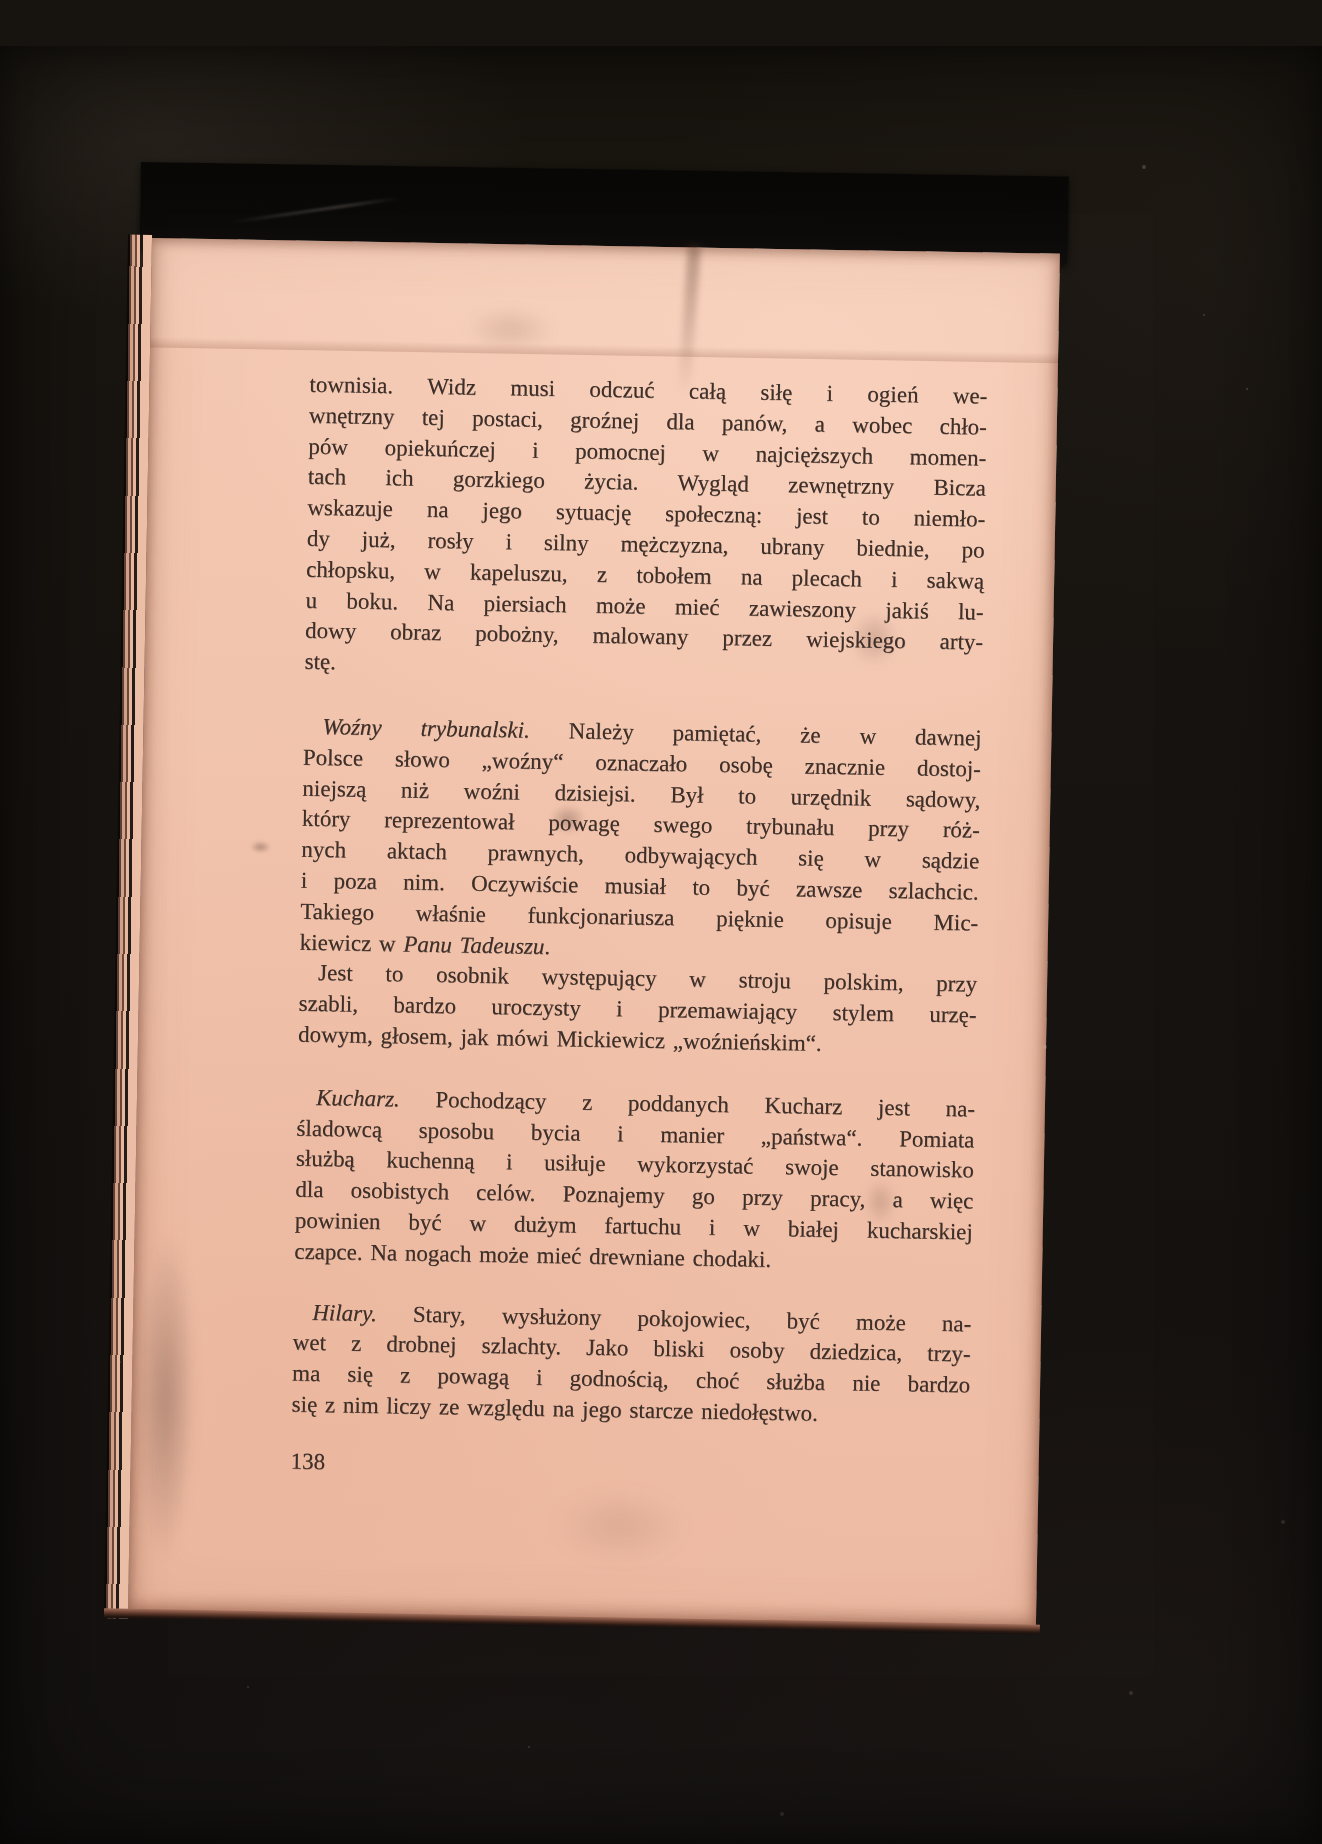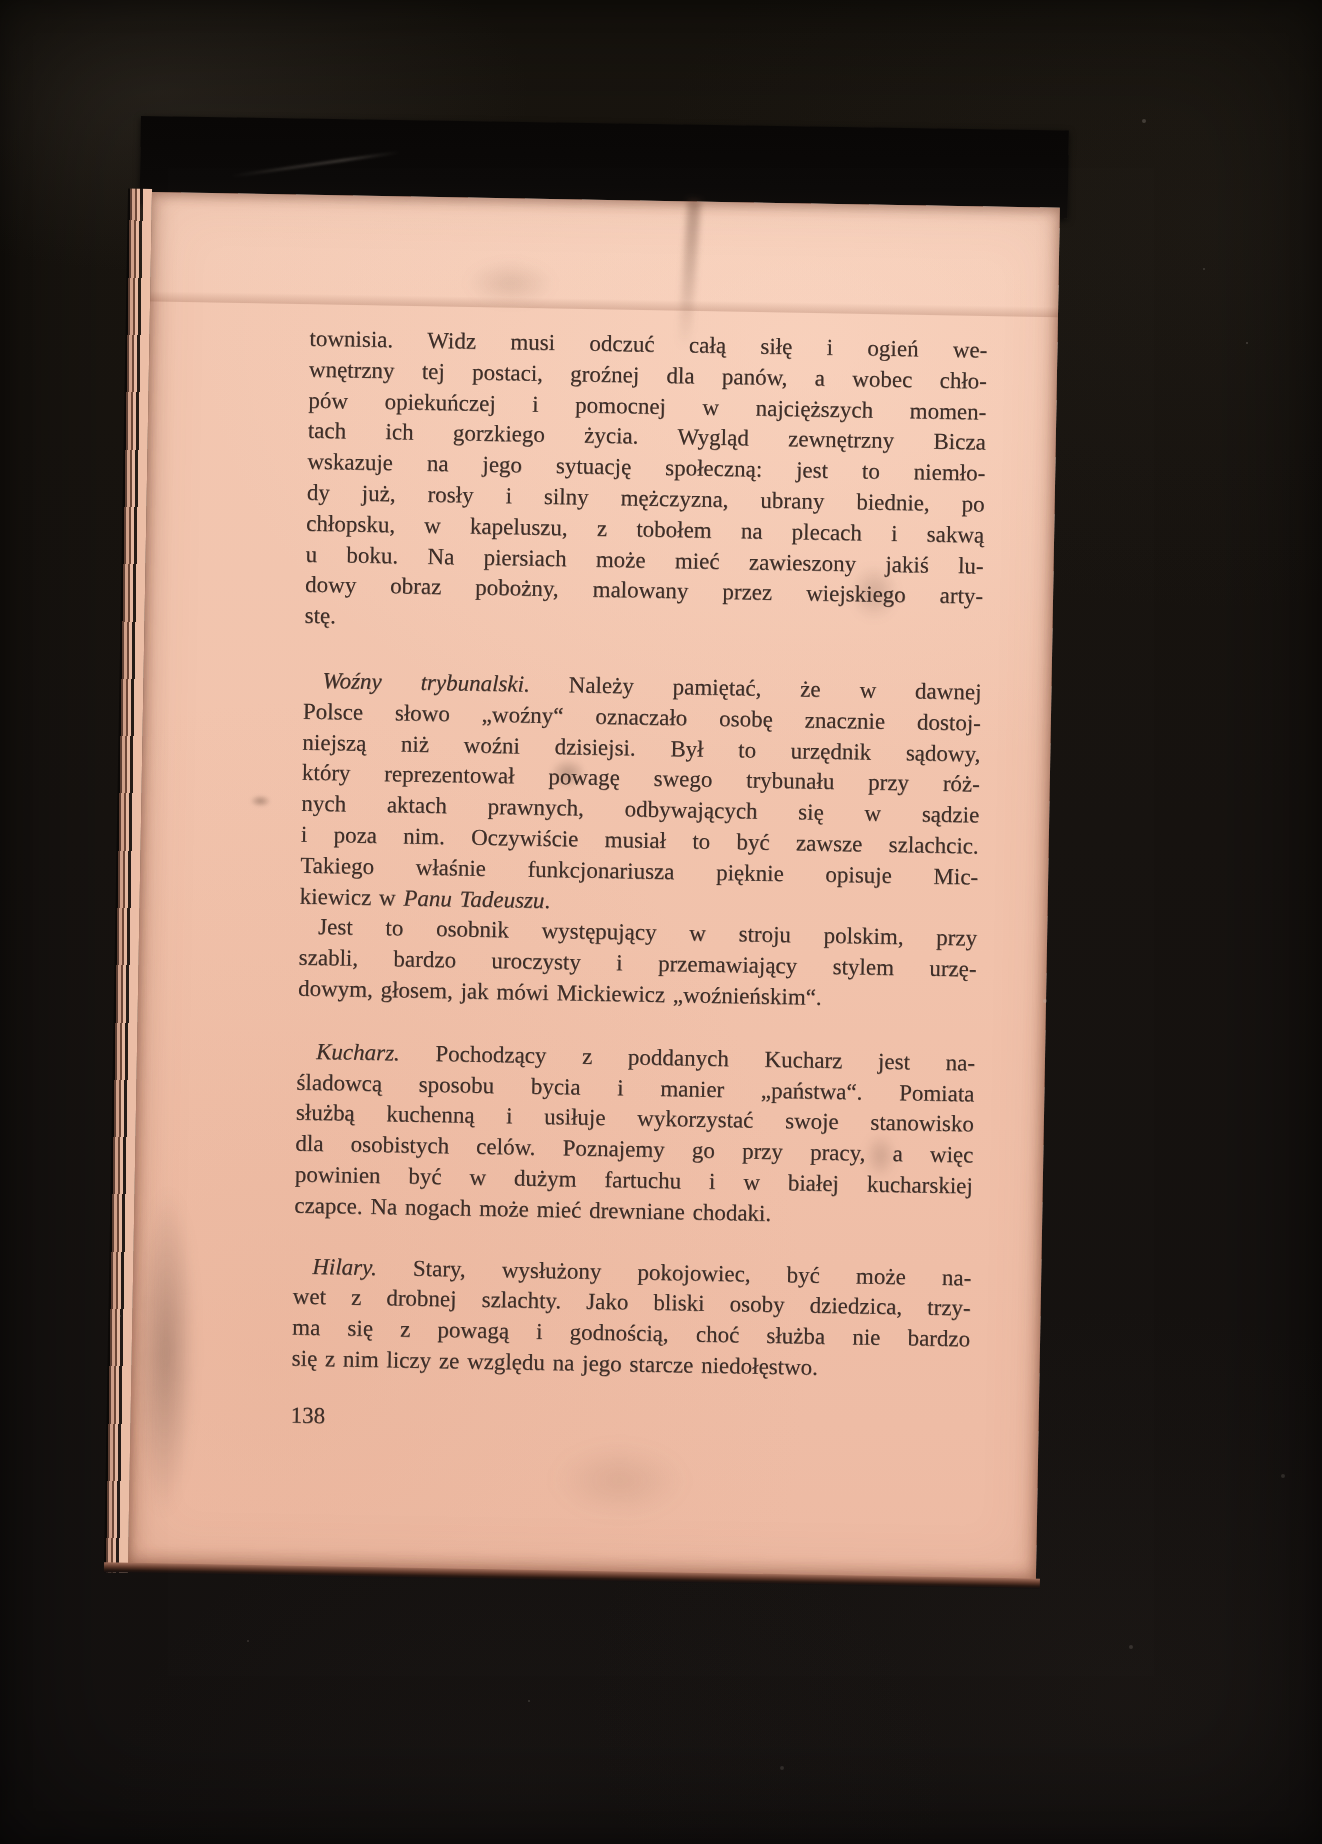--- a/index.html
+++ b/index.html
@@ -1,21 +1,21 @@
 <!DOCTYPE html>
 <html><head>
 <meta charset="utf-8">
 <style>
   html,body{margin:0;padding:0;}
   body{
     width:1322px;height:1844px;overflow:hidden;position:relative;
     background:#17130f;
     font-family:"Liberation Serif","DejaVu Serif",serif;
   }
-  .scene{position:absolute;inset:0;}
+  .scene{position:absolute;inset:0;margin-top:46px;}
   .bg{
     position:absolute;inset:0;
     background:
       radial-gradient(620px 300px at 12% 5%, rgba(86,78,70,.22), transparent 60%),
       radial-gradient(900px 600px at 92% 12%, rgba(62,55,48,.14), transparent 65%),
       radial-gradient(900px 650px at 85% 92%, rgba(70,60,50,.12), transparent 60%),
       radial-gradient(700px 500px at 40% 97%, rgba(58,50,44,.10), transparent 60%),
       linear-gradient(180deg,#19150f 0%,#171310 45%,#141110 100%);
   }
   .cover{

